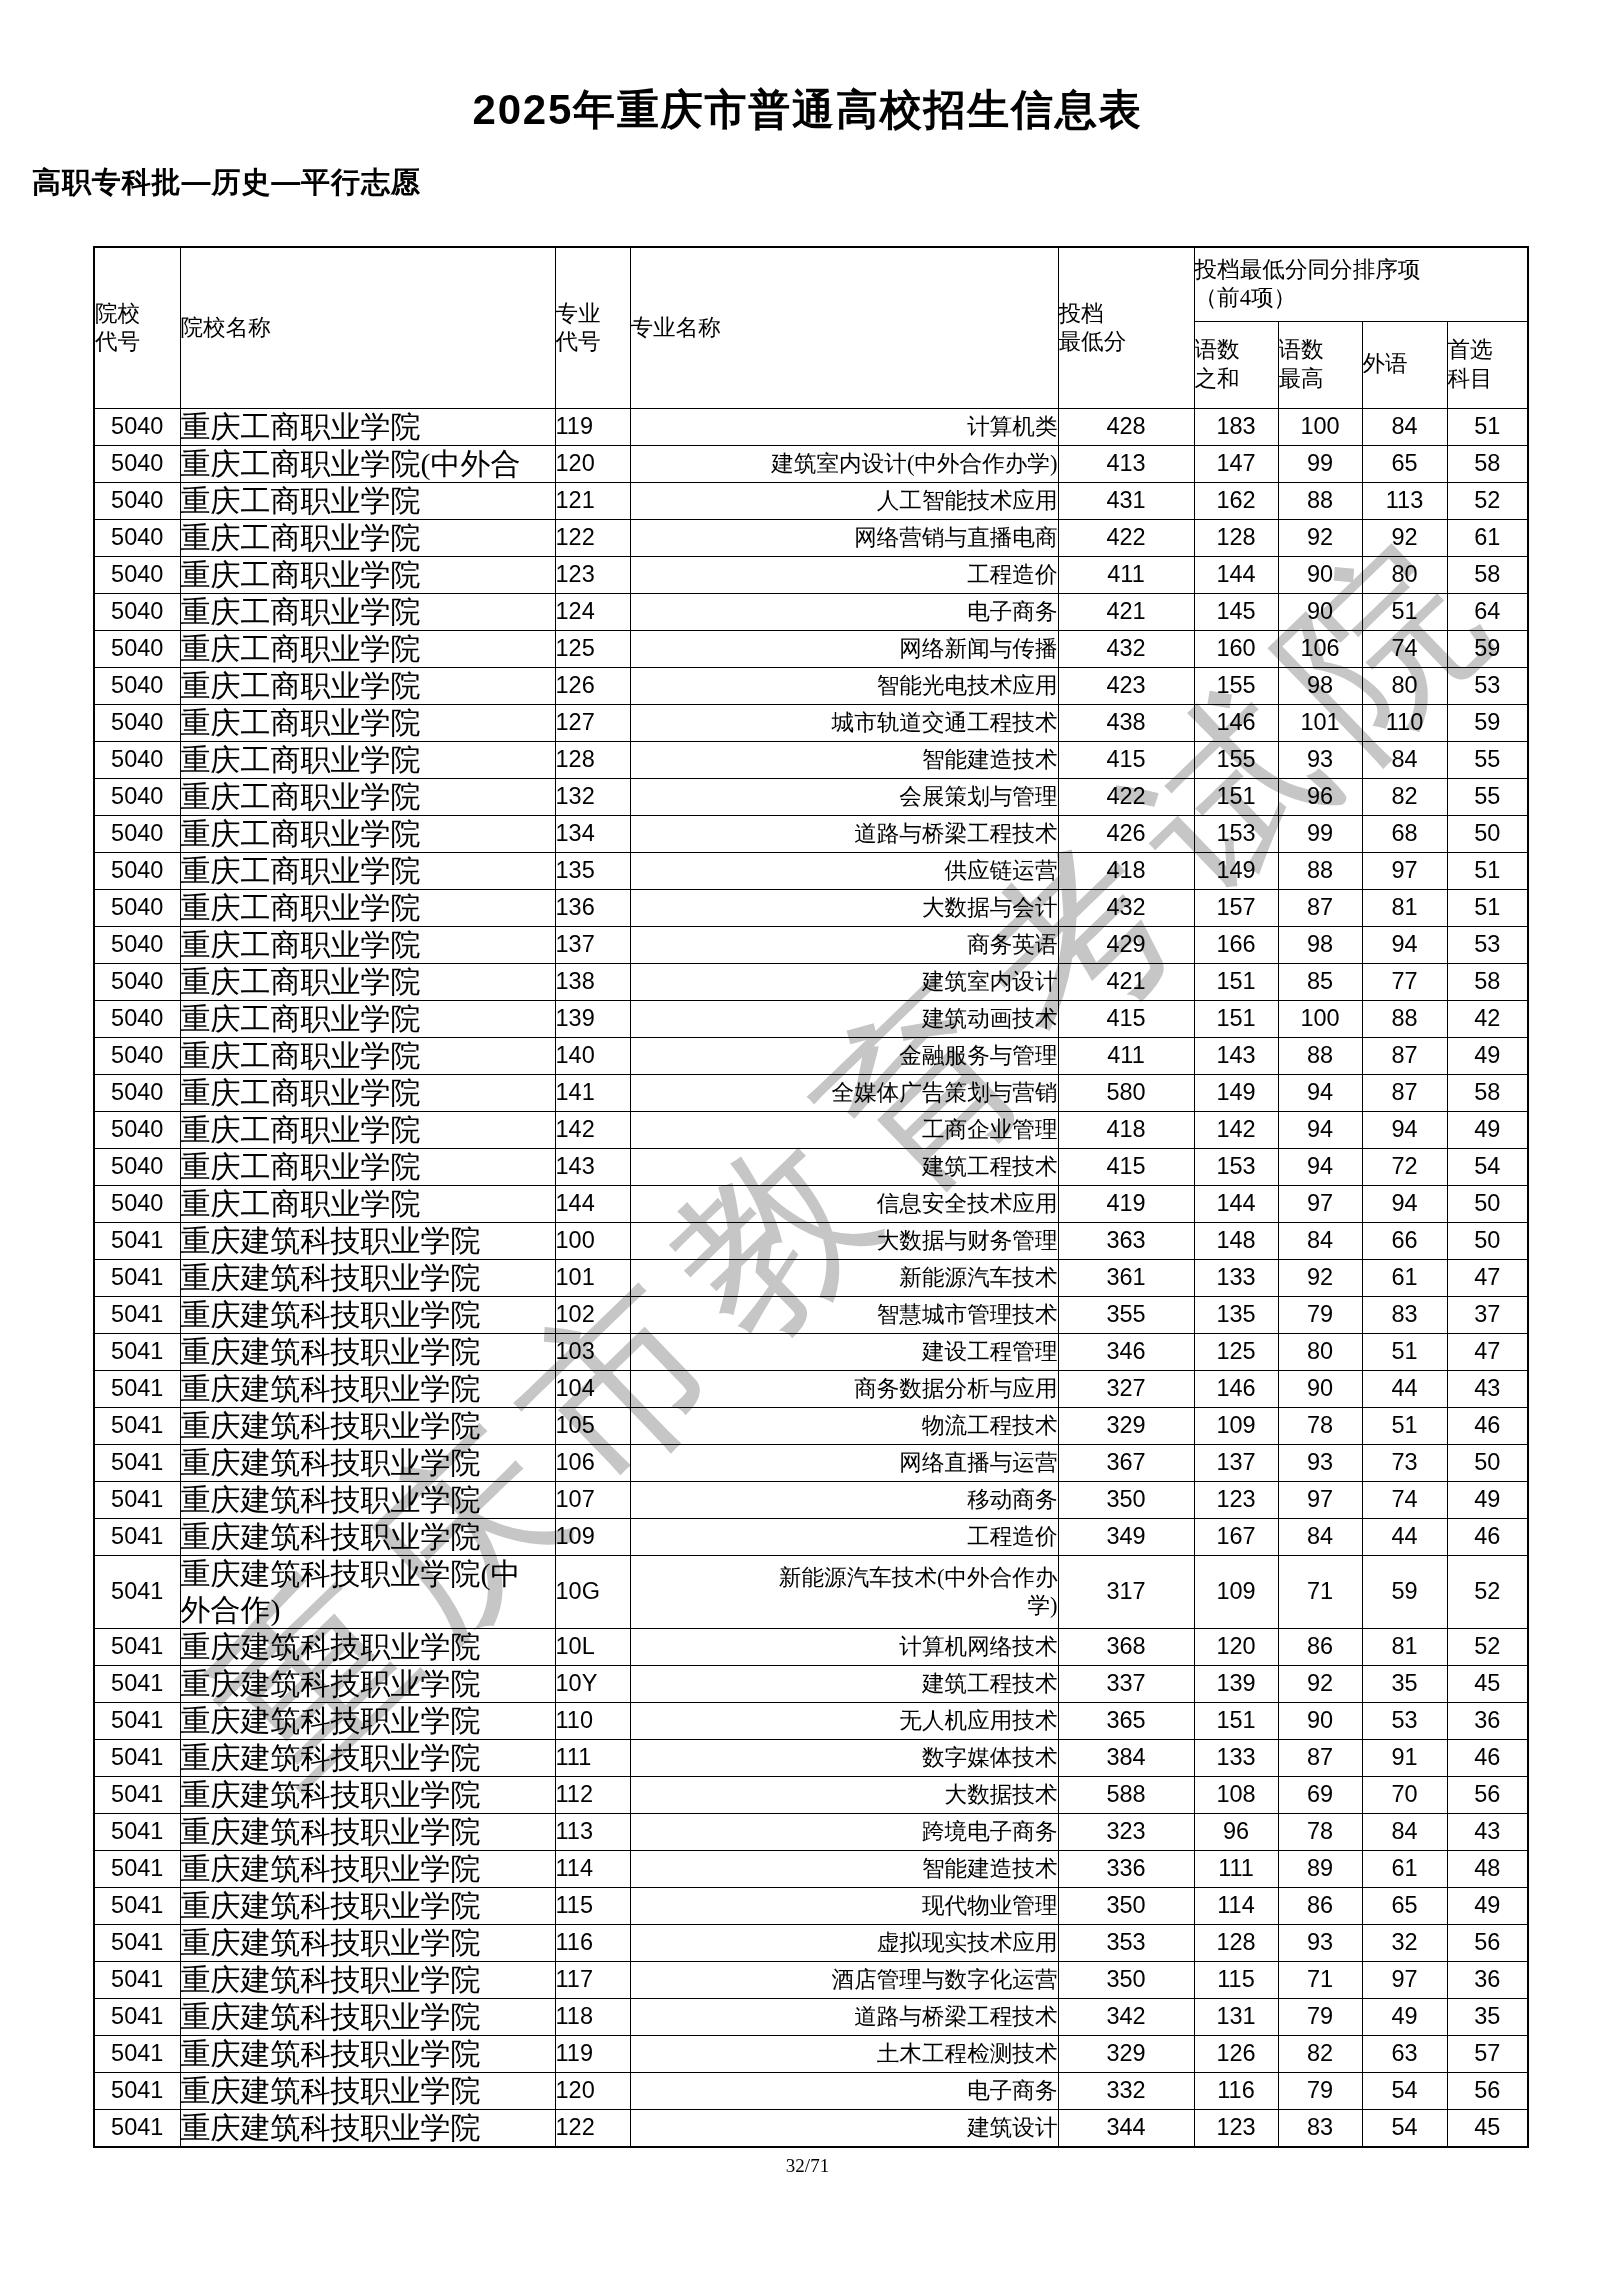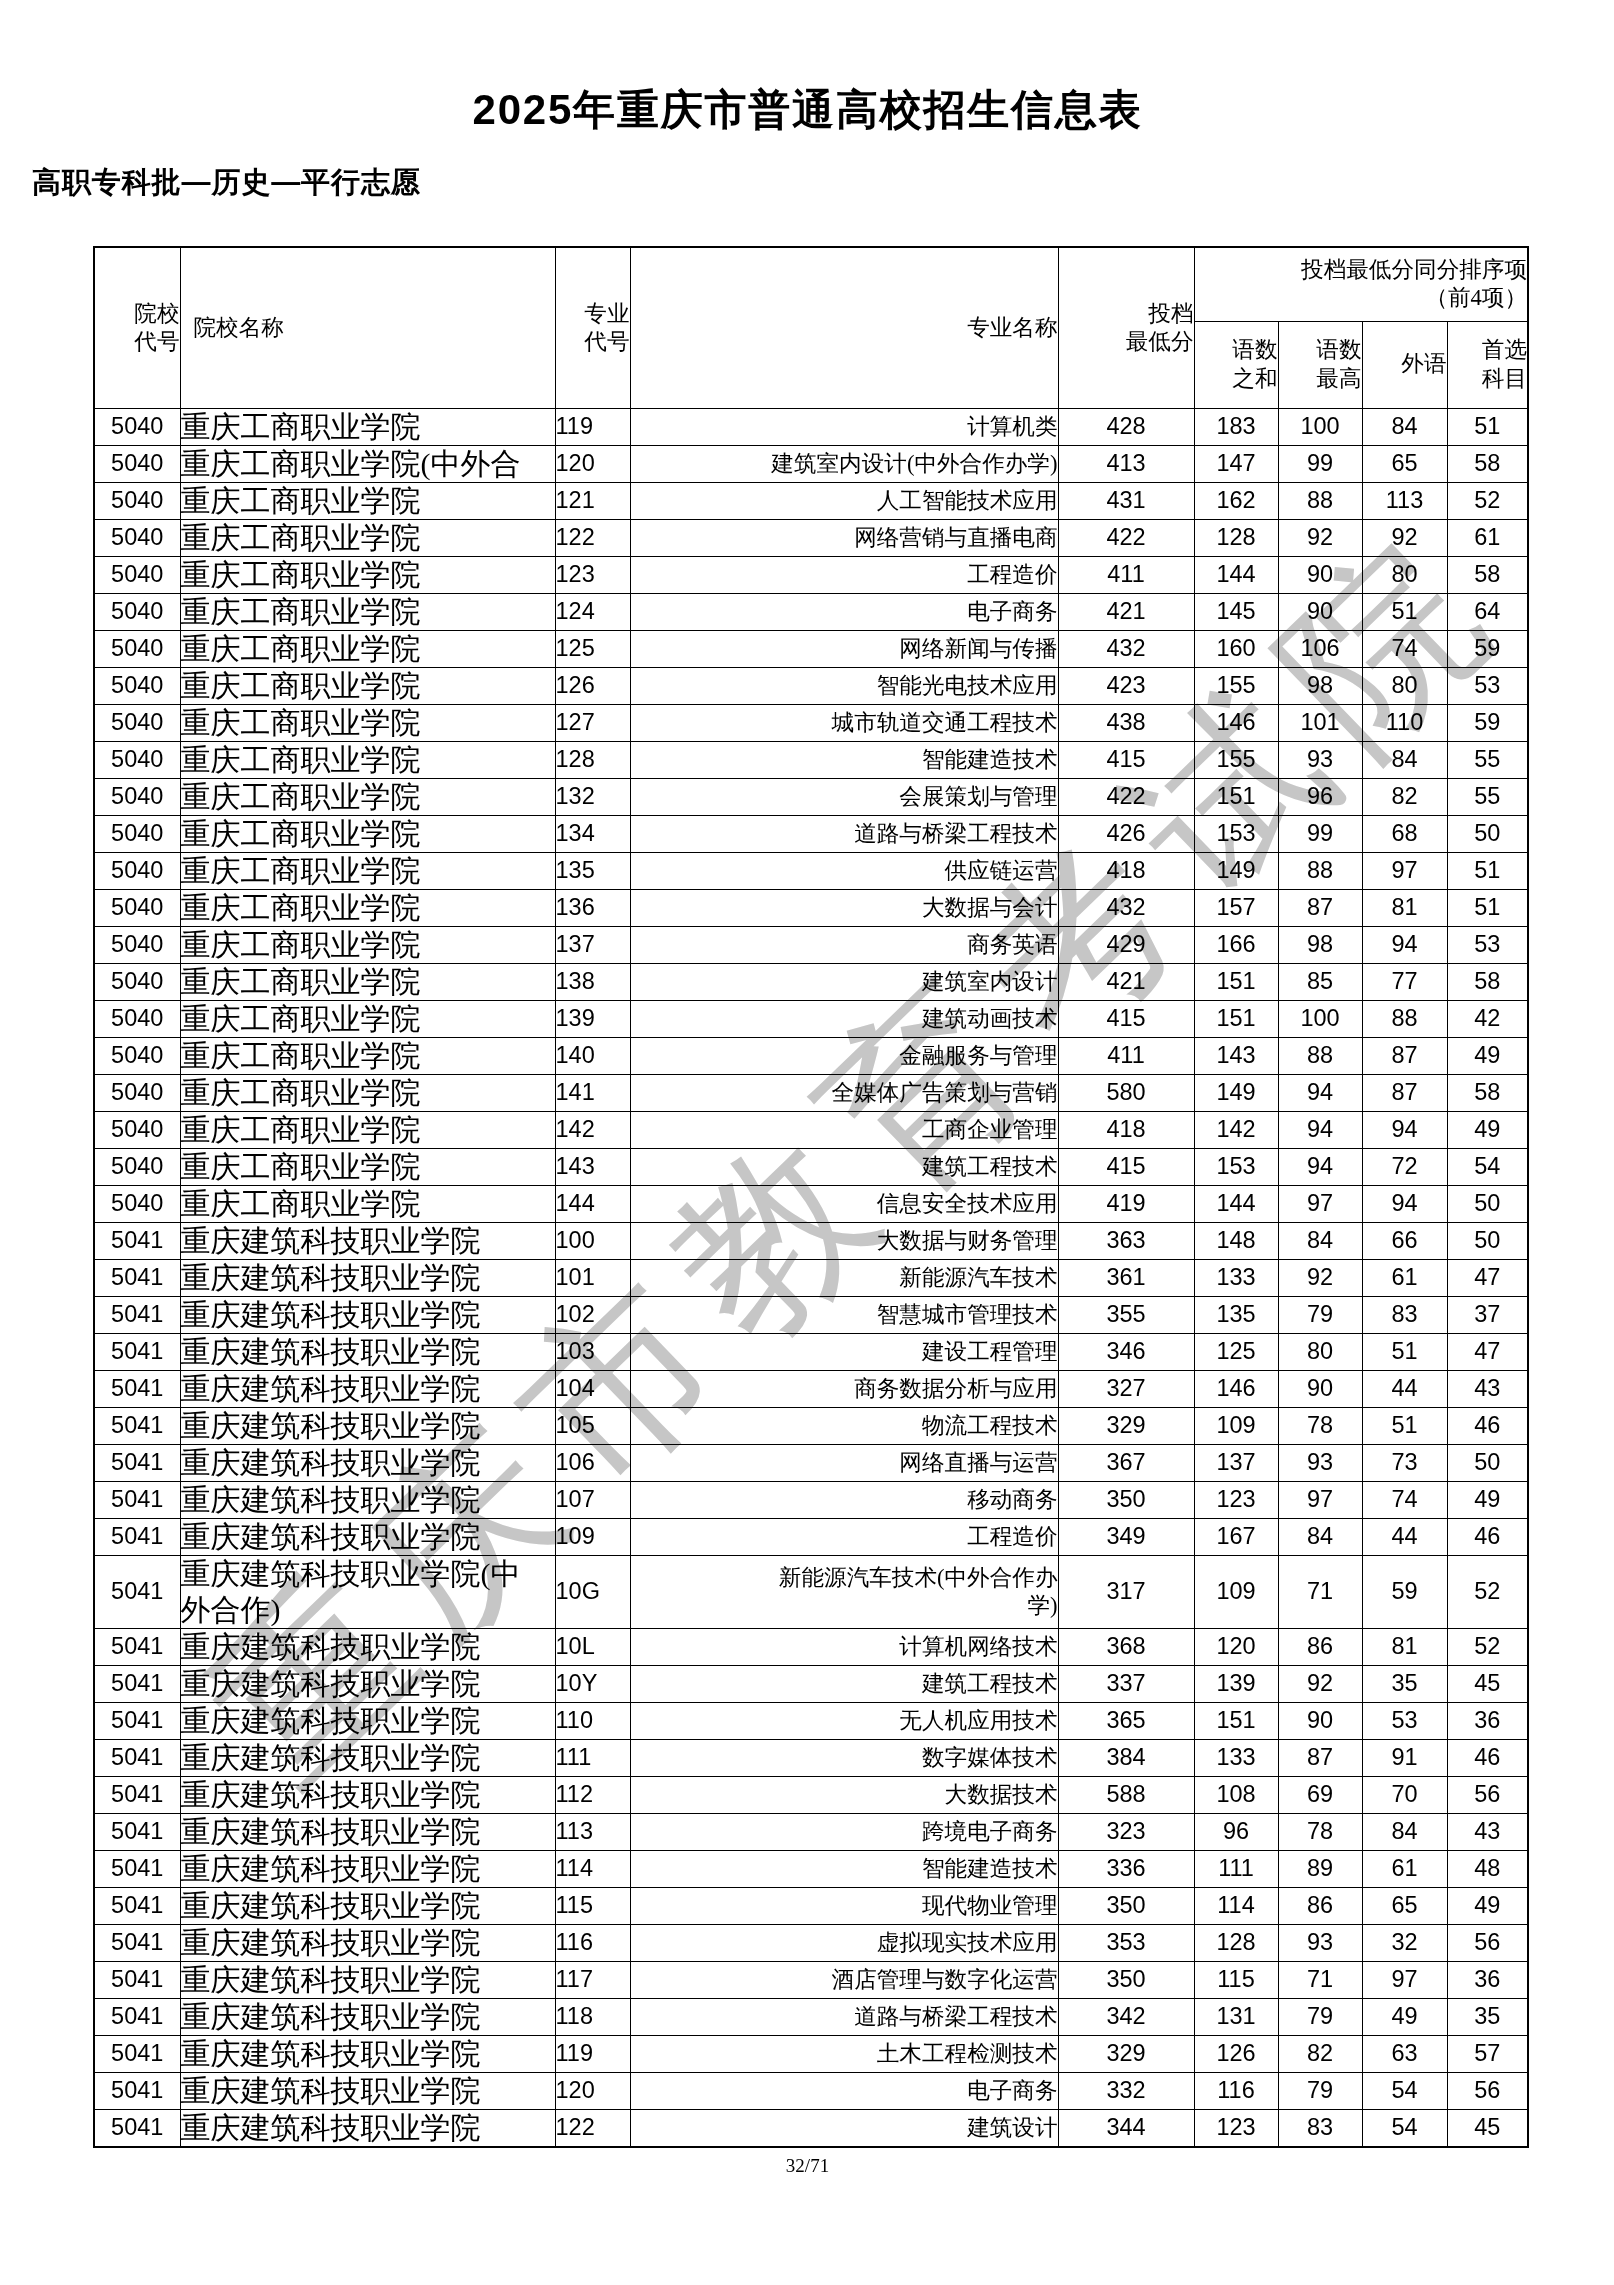--- a/index.html
+++ b/index.html
@@ -60,21 +60,21 @@
     padding:0;
     vertical-align:middle;
     white-space:pre-line;
     overflow:hidden;
     background:transparent;
     font-weight:normal;
   }
   #score-table { border:2.7px solid #000; }
   #score-table th {
     font-size:22.6px;
-    text-align:right;
+    text-align:left;
     line-height:1.25;
   }
   tr.hdr-top  { height:74px; }
   tr.hdr-sub  { height:87px; }
   tbody tr    { height:37px; }
   tbody tr.tall { height:73px; }
   td.c0 { text-align:center; font-family:"Liberation Sans", sans-serif; font-size:23.5px; }
   td.c1 { text-align:left; padding-left:7.2px; font-size:30px; line-height:1.2; }
   td.c2 { text-align:left; padding-left:7.2px; font-family:"Liberation Sans", sans-serif; font-size:23.5px;margin-top:8px; }
   td.c3 { text-align:right; padding-left:9px; font-size:22.6px; line-height:1.2; }
@@ -111,21 +111,21 @@
       <col style="width:136px">
       <col style="width:84px">
       <col style="width:84px">
       <col style="width:85px">
       <col style="width:81px">
     </colgroup>
     <thead>
       <tr class="hdr-top">
         <th rowspan="2">院校
 代号</th>
-        <th rowspan="2" style="text-align:left;padding-left:13px;">院校名称</th>
+        <th rowspan="2" style="text-align:left;padding-left:0;">院校名称</th>
         <th rowspan="2">专业
 代号</th>
         <th rowspan="2">专业名称</th>
         <th rowspan="2">投档
 最低分</th>
         <th colspan="4">投档最低分同分排序项
 （前4项）</th>
       </tr>
       <tr class="hdr-sub">
         <th>语数

